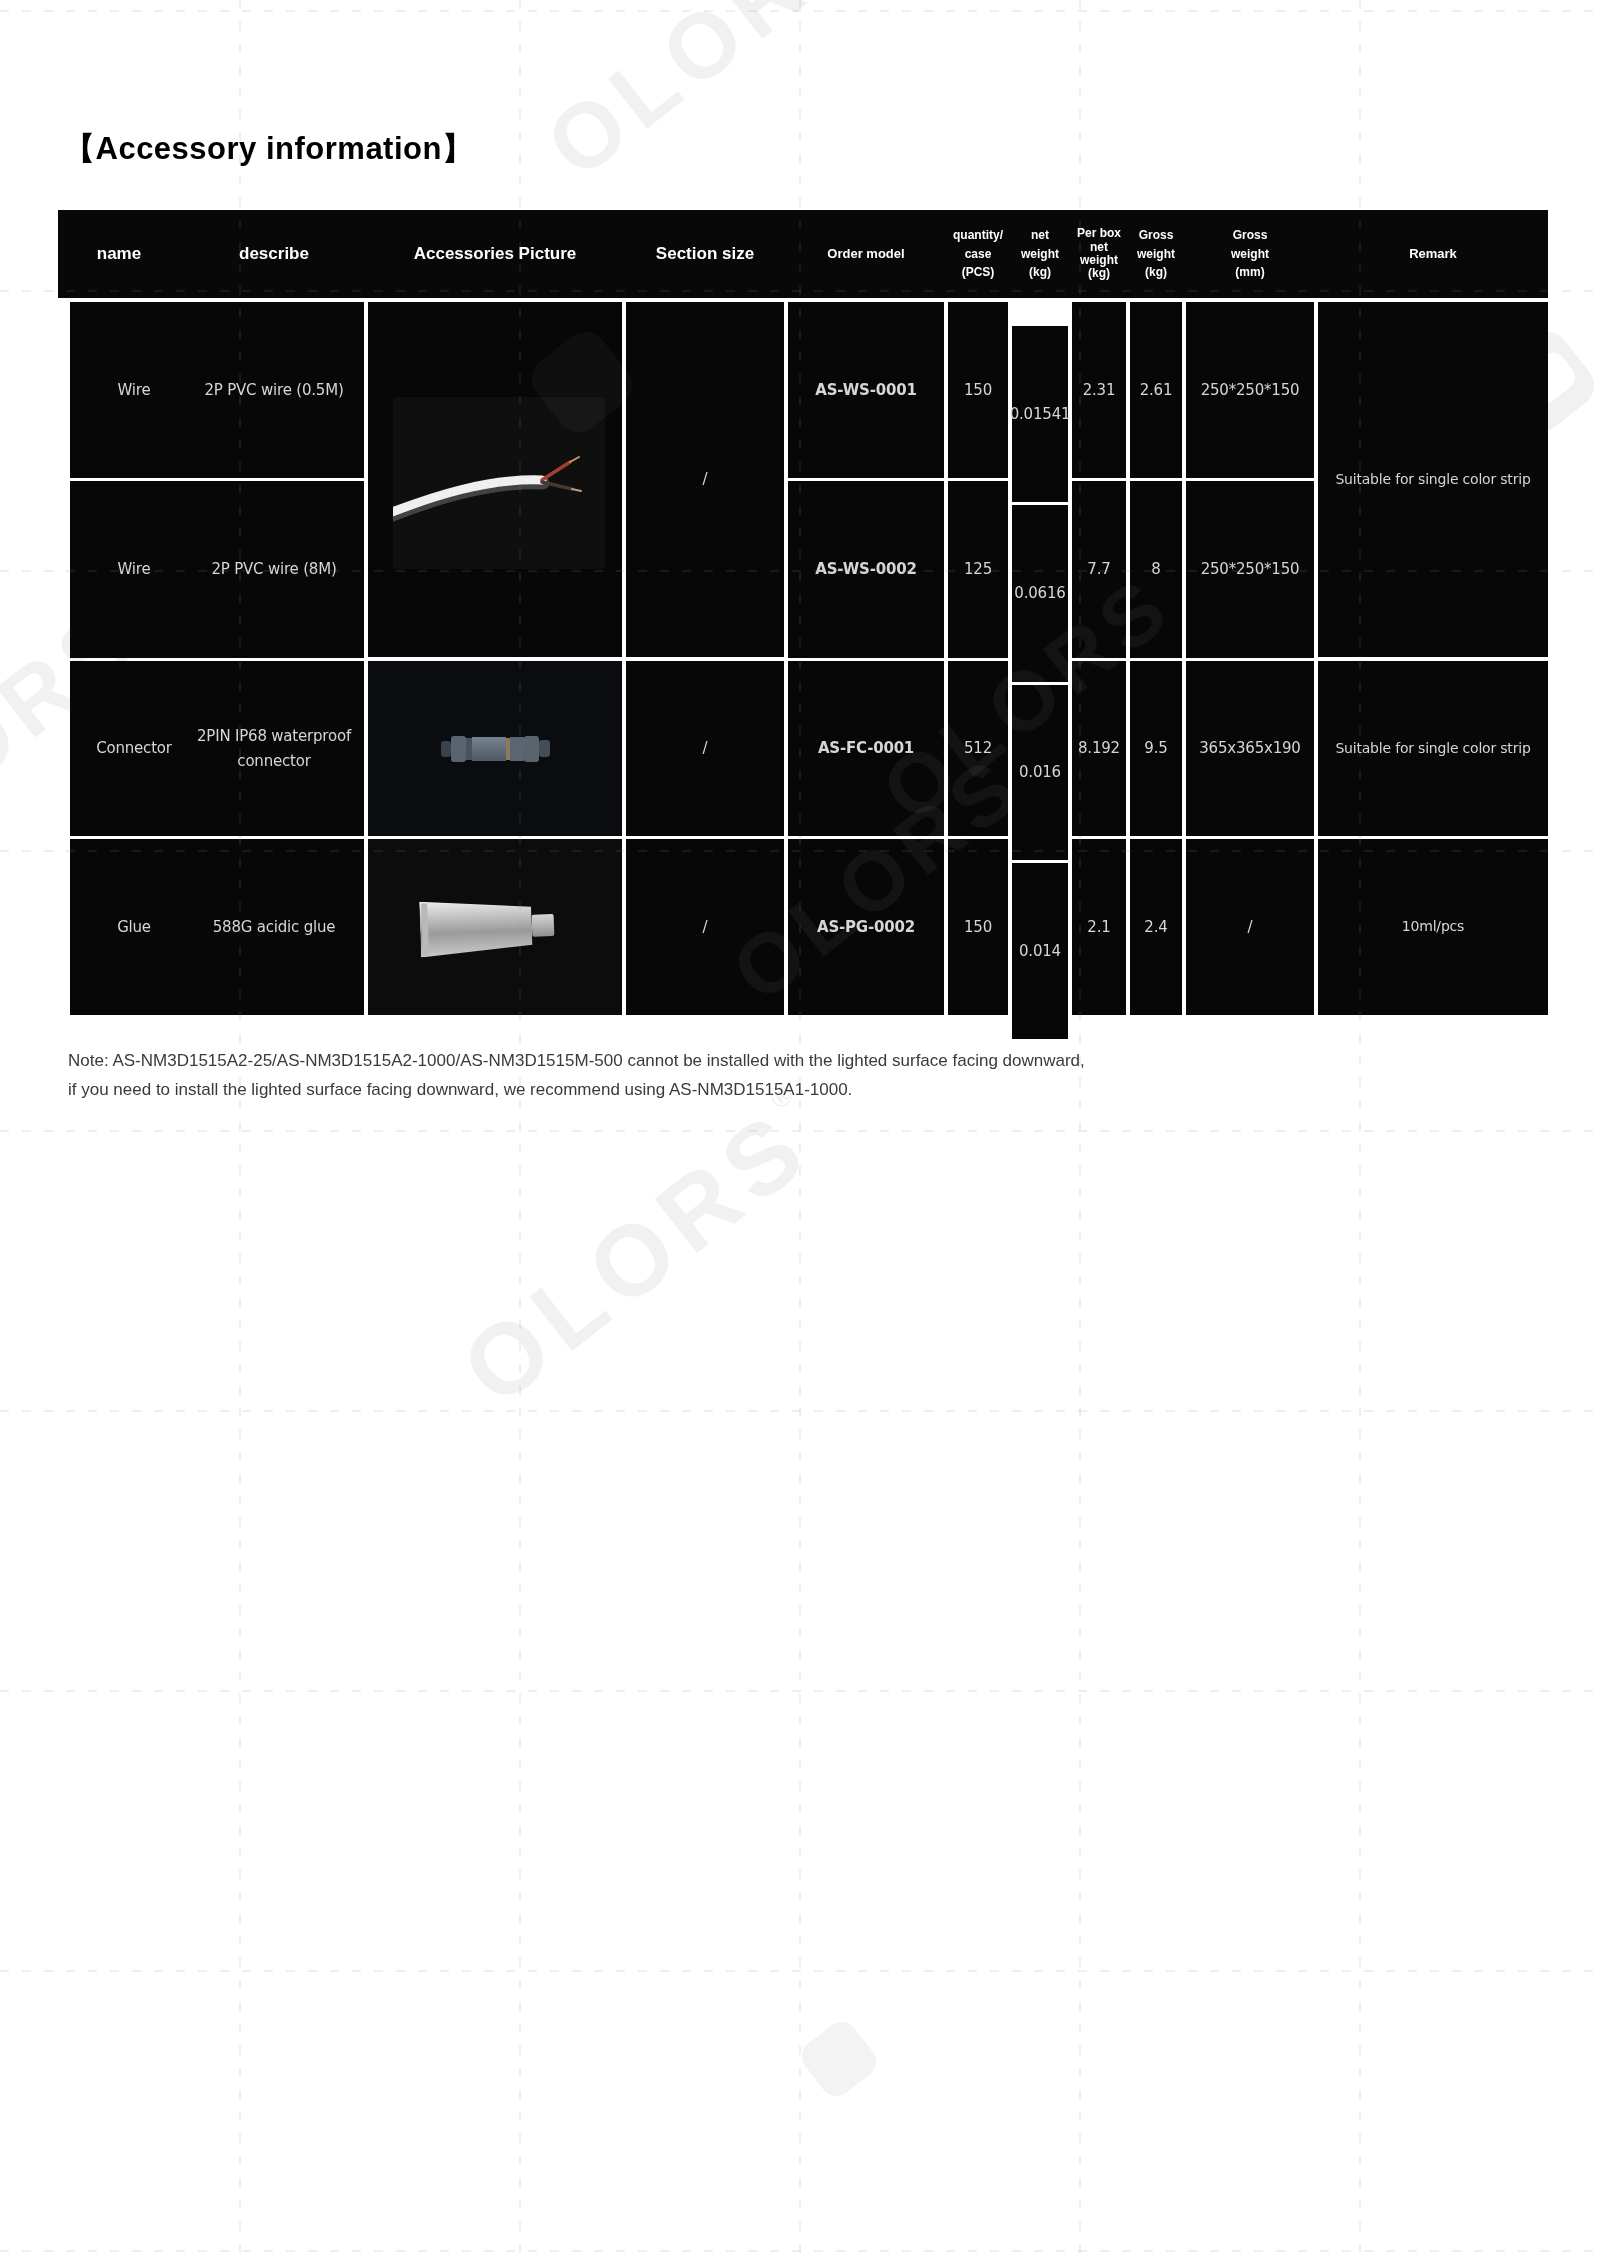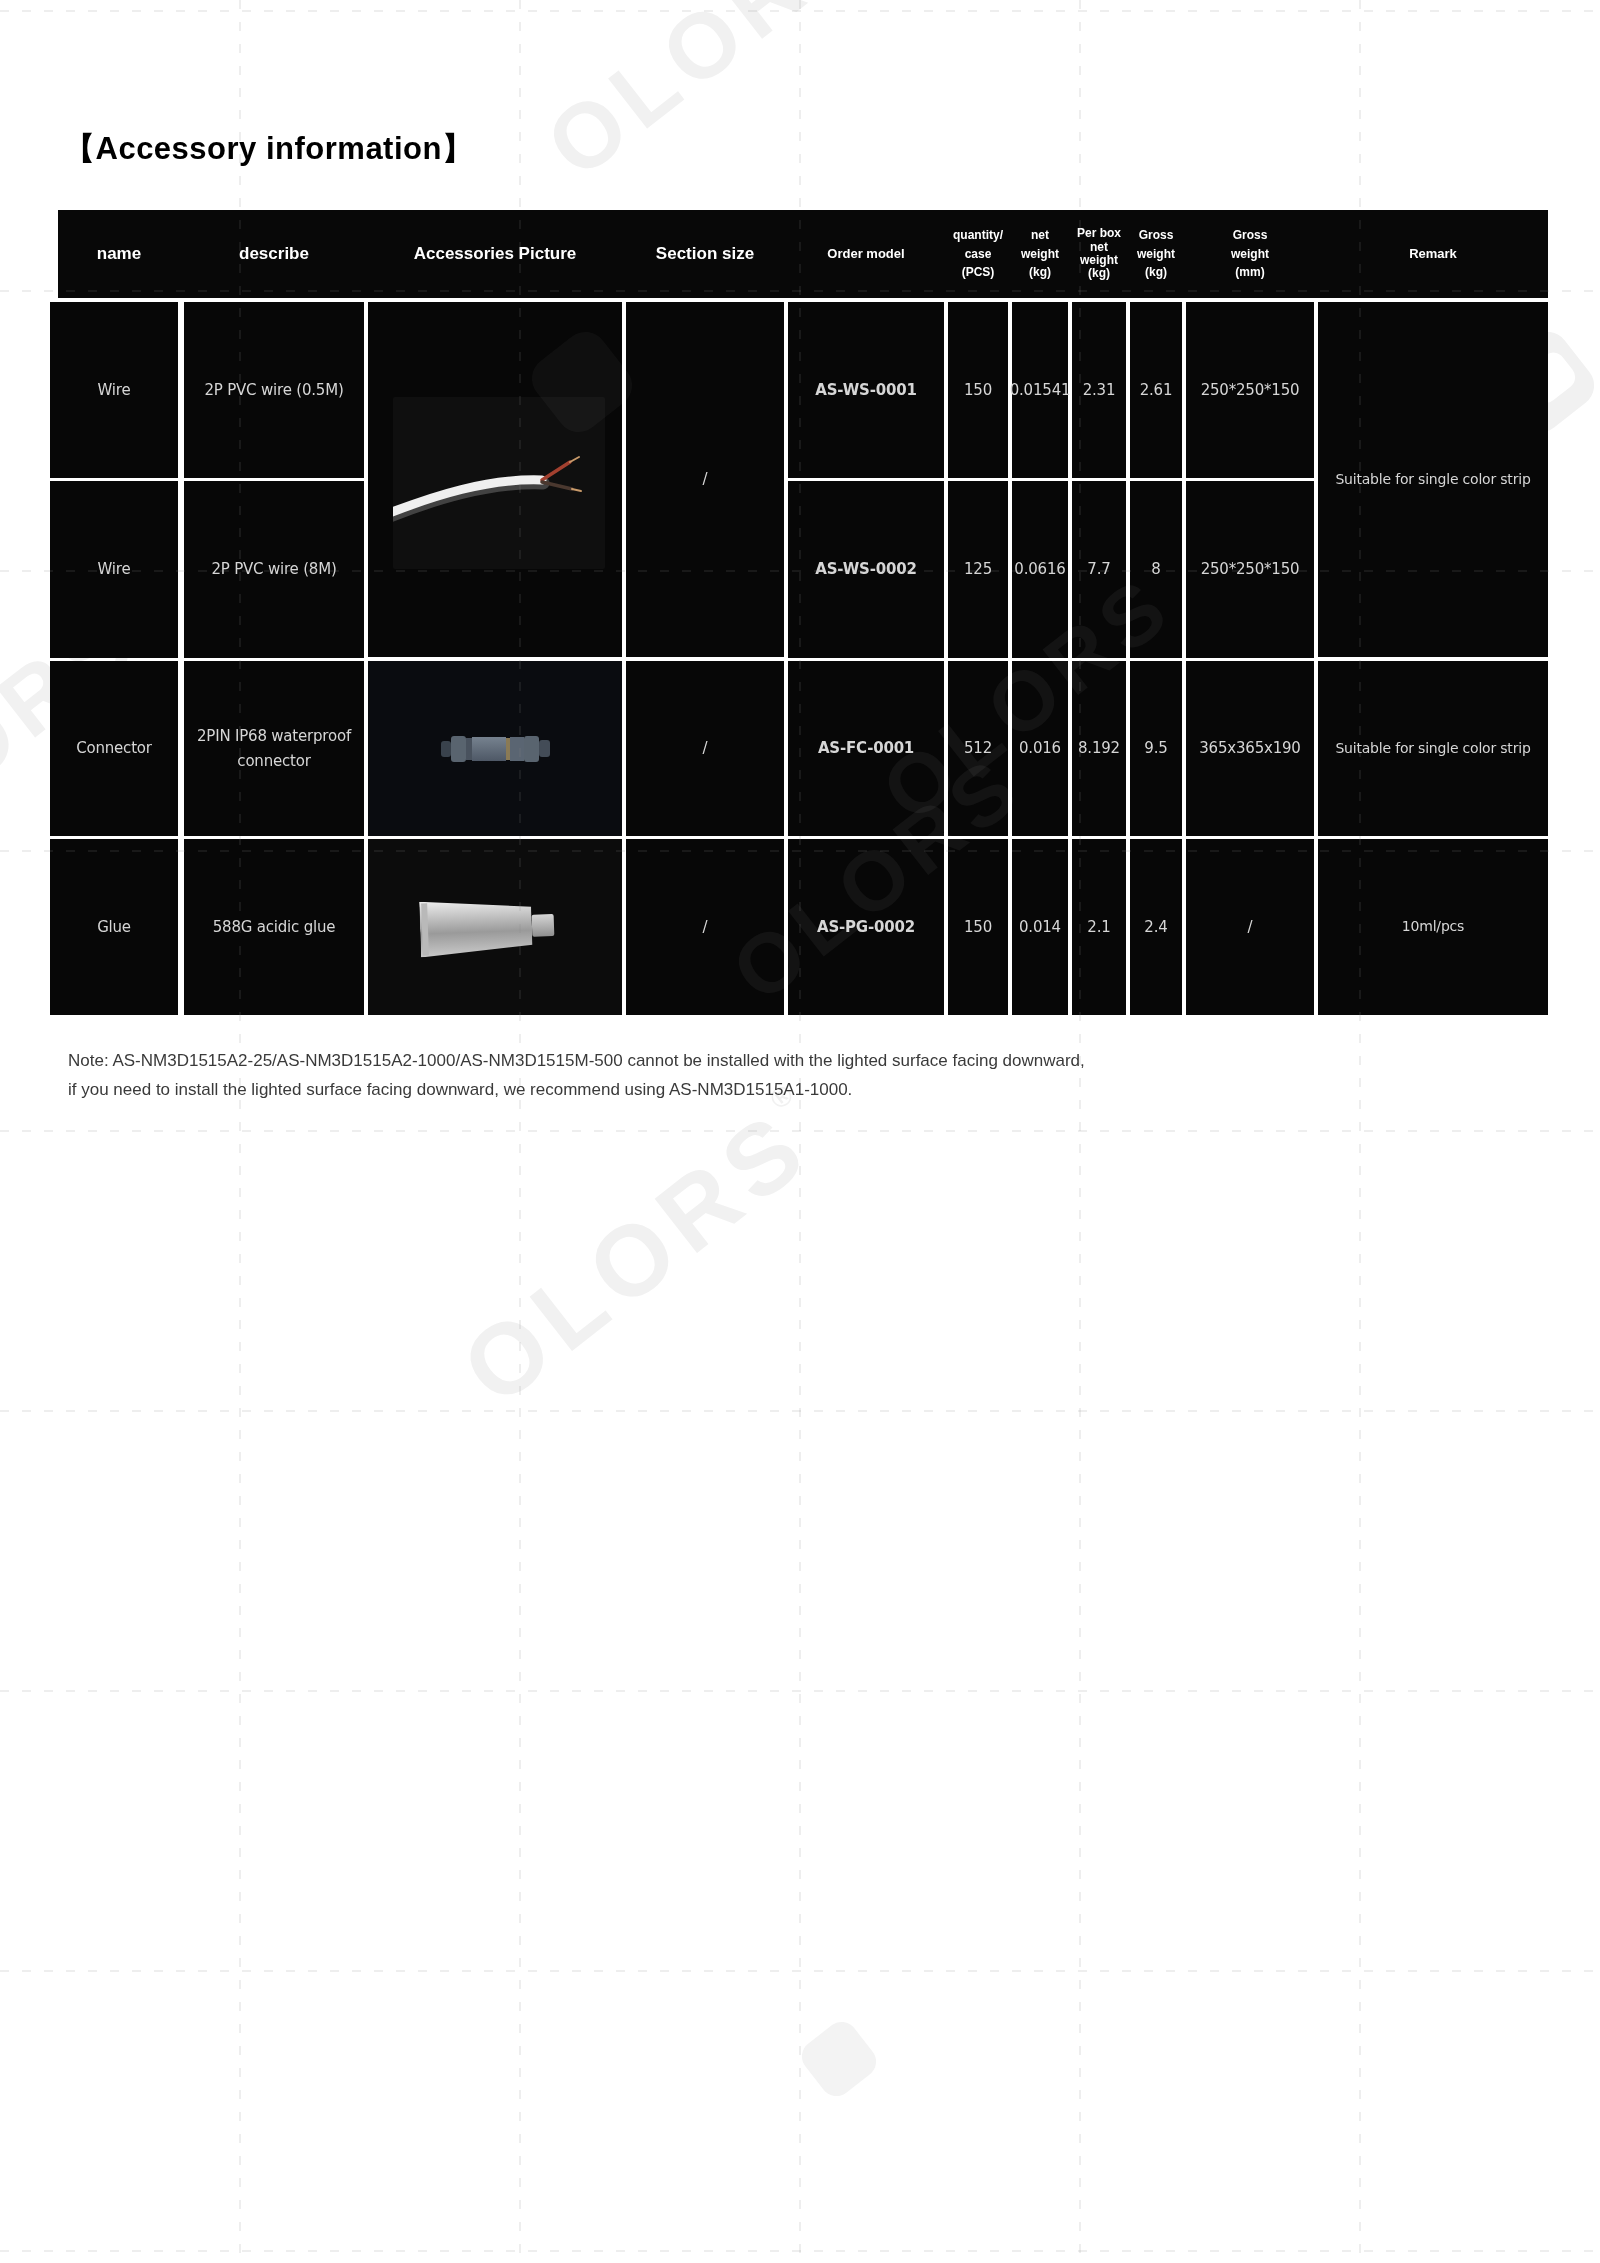--- a/index.html
+++ b/index.html
@@ -20,27 +20,27 @@
   .wm-logo{position:absolute;z-index:1;background:#f1f1f1;pointer-events:none;}
   #wm-logo-a{left:1502px;top:340px;width:84px;height:84px;border-radius:22px;transform:rotate(-38deg);}
   #wm-logo-a .hole{position:absolute;left:26px;top:22px;width:46px;height:40px;border-radius:12px;background:#ffffff;}
   #wm-logo-b{left:808px;top:2028px;width:62px;height:62px;border-radius:16px;transform:rotate(-38deg);background:#f3f3f3;}
 
   
   .cell{position:absolute;background:#070707;z-index:10;display:flex;align-items:center;
         justify-content:center;text-align:center;color:#d6d6d6;font-size:15px;
         letter-spacing:-.2px;line-height:1.65;white-space:pre-line;}
   
-  .col-name{left:50px;width:128px;}
+  .col-name{left:70px;width:128px;}
   .col-desc{left:184px;width:180px;}
   .col-pic {left:368px;width:254px;}
   .col-sec {left:626px;width:158px;}
   .col-order{left:788px;width:156px;font-weight:bold;}
   .col-qty {left:948px;width:60px;}
-  .col-net {left:1012px;width:56px;}
+  .col-net {left:1012px;width:56px;margin-top:24px;}
   .col-pbx {left:1072px;width:54px;}
   .col-gkg {left:1130px;width:52px;}
   .col-gmm {left:1186px;width:128px;}
   .col-rem {left:1318px;width:230px;font-size:14px;}
   
   .row-1{top:302px;height:176px;}
   .row-2{top:481px;height:177px;}
   .row-3{top:661px;height:175px;}
   .row-4{top:839px;height:176px;}
   .row-12{top:302px;height:355px;}

